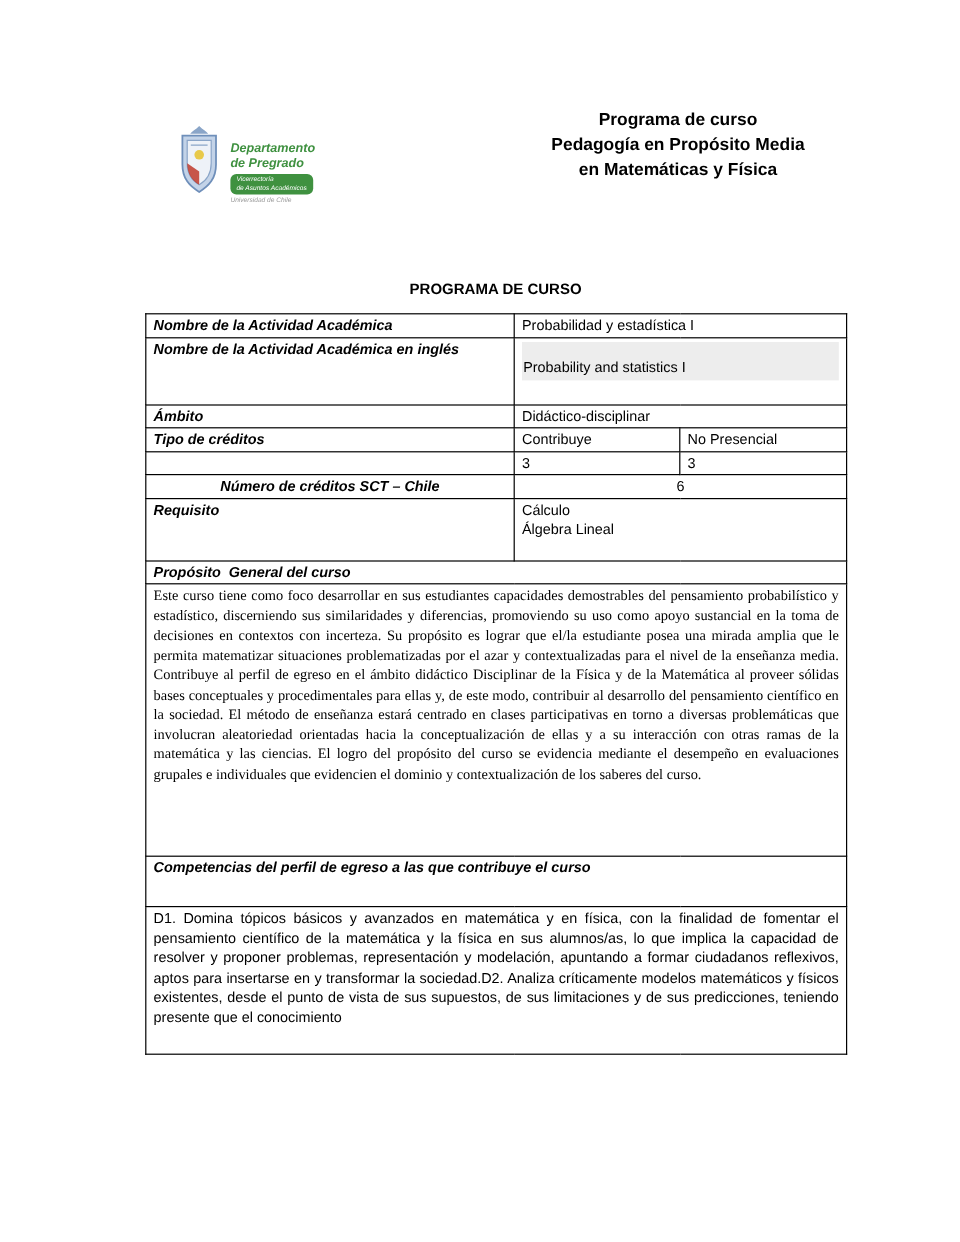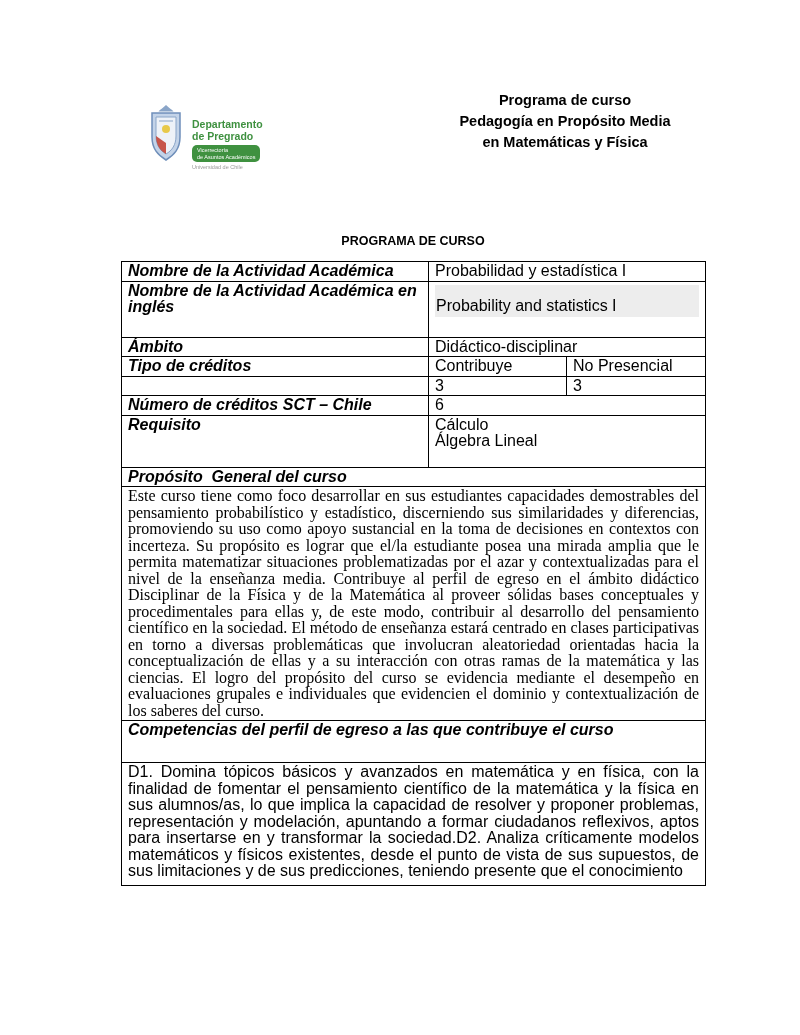--- a/index.html
+++ b/index.html
@@ -16,21 +16,21 @@
 
   
   .logo {
     position: absolute;
     left: 147px;
     top: 104px;
     display: flex;
     align-items: flex-start;
     gap: 7px;
   }
-  .logo-textcol { padding-top: 14px; }
+  .logo-textcol { padding-top: 14px; font-style: italic; }
   .logo-dept {
     color: #3f9140;
     font-weight: bold;
     font-size: 10.5px;
     line-height: 12px;
   }
   .logo-vice {
     margin-top: 3px;
     background: #3f9140;
     border-radius: 5px;
@@ -69,33 +69,33 @@
   }
 
   
   .main-table {
     position: absolute;
     left: 121px;
     top: 261px;
     width: 584px;
     border-collapse: collapse;
     table-layout: fixed;
-    font-size: 16px;
+    font-size: 12px;
   }
   .main-table td {
     border: 1px solid #000;
     padding: 1px 6px;
     vertical-align: top;
     line-height: 16.5px;
     overflow: hidden;
   }
   .lbl { font-weight: bold; font-style: italic; }
   .h18 { height: 18px; }
   .h19 { height: 19px; }
-  .h17 { height: 17px; }
+  .h17 { height: 17px; text-align: center; }
   .h56 { height: 56px; }
   .h54 { height: 54px; }
   .h52 { height: 52px; margin-left: 32px; }
   .h42 { height: 42px; }
 
   .hl-cell { vertical-align: top; }
   .hl {
     margin-top: 2px;
     background: #ededed;
     height: 32px;

